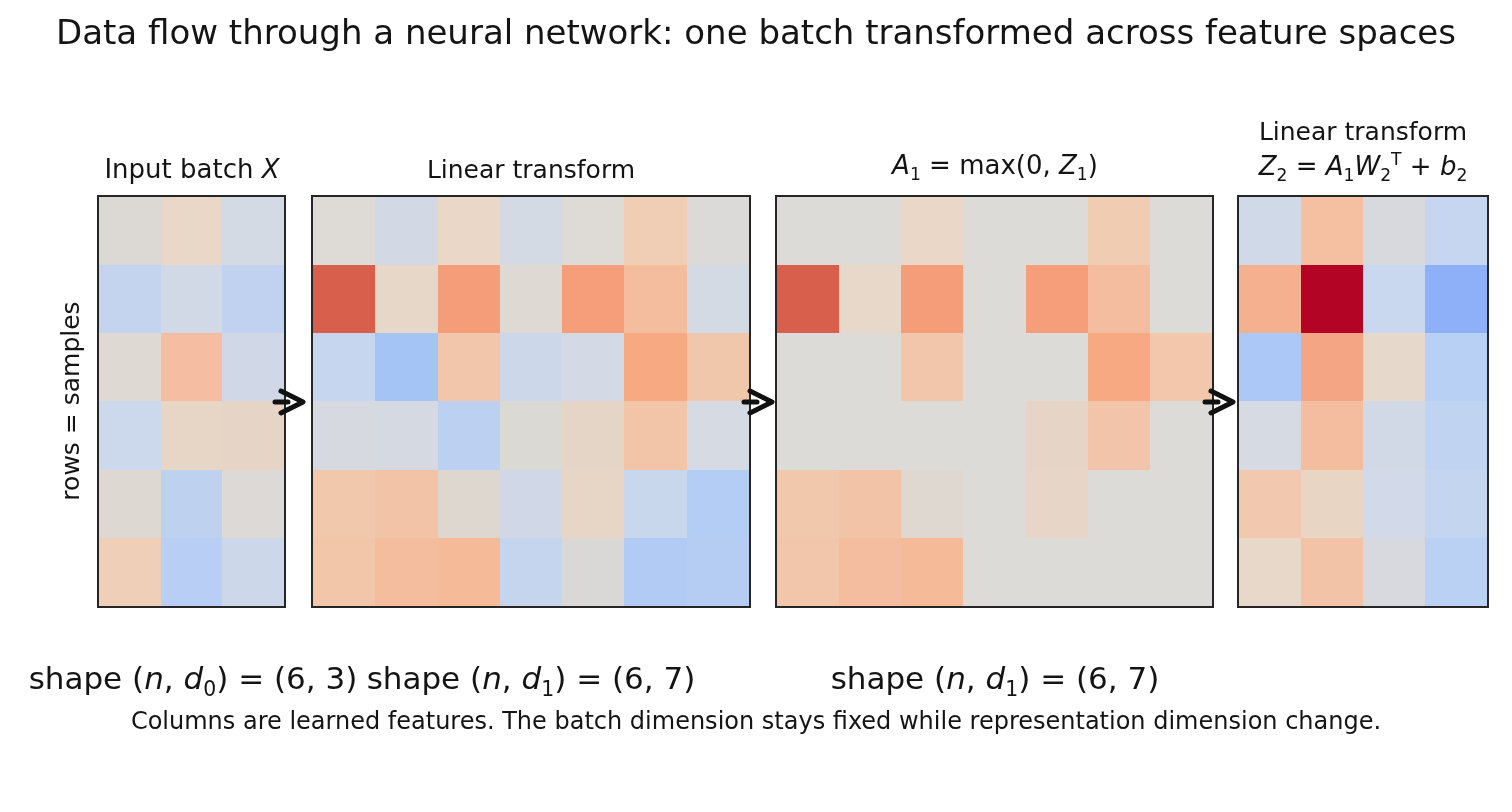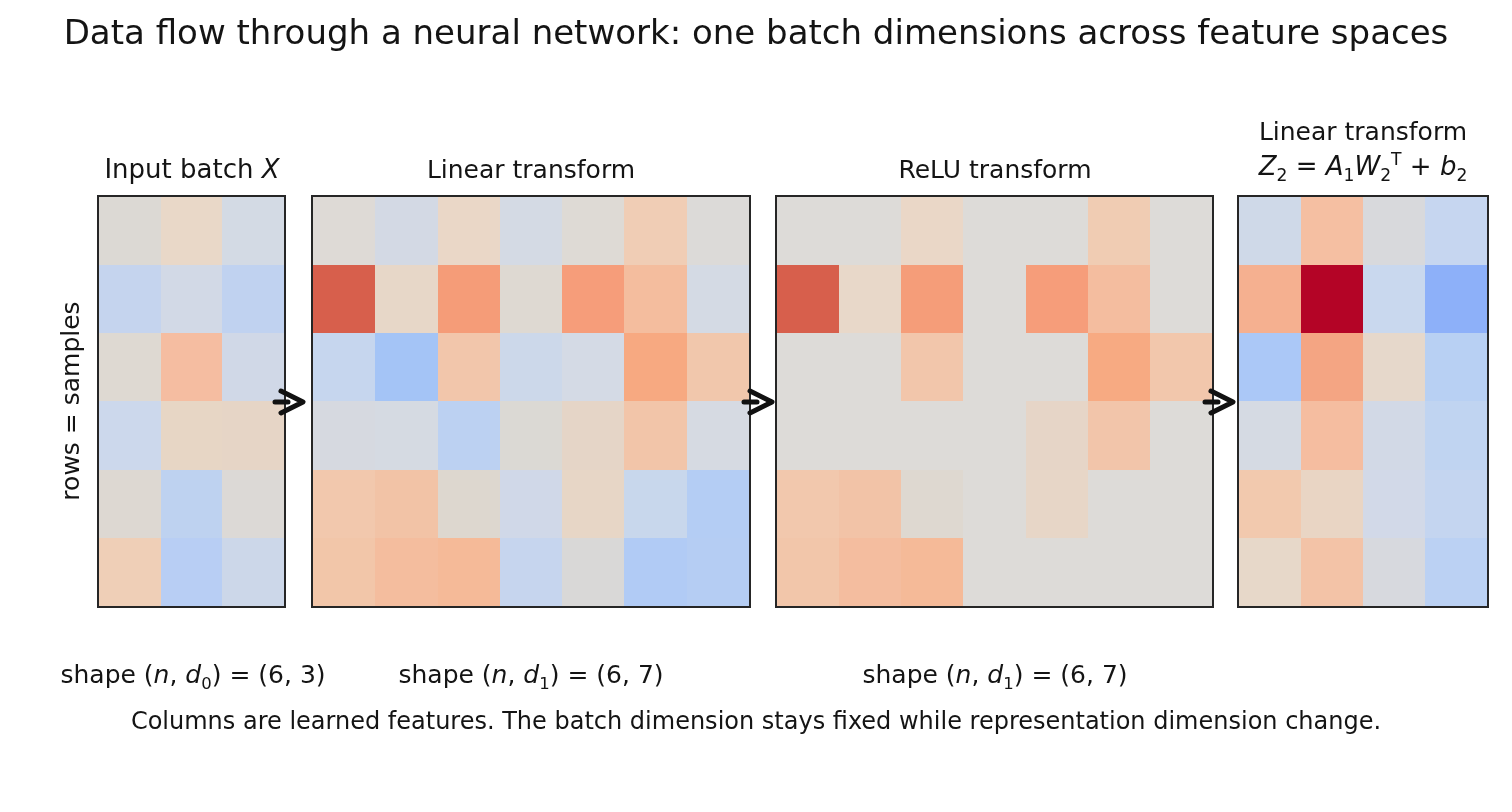--- a/index.html
+++ b/index.html
@@ -24,34 +24,34 @@
   .grid{
     display:grid;width:100%;height:100%;
   }
   .cell{width:100%;height:100%;}
   .ylabel{
     top:401px;left:70px;transform:translate(-50%,-50%) rotate(-90deg);
     font-size:25px;white-space:nowrap;
   }
   .shape-label{
     top:660px;transform:translateX(-50%);
-    font-size:25px;white-space:nowrap;
+    font-size:31px;white-space:nowrap;
   }
   #caption{
     top:707px;left:50%;transform:translateX(-50%);
     font-size:24px;white-space:nowrap;
   }
   .arrow{top:385px;}
 </style>
 </head>
 <body>
 
 <div id="figure">
 
-  <div id="main-title" class="abs">Data flow through a neural network: one batch dimensions across feature spaces</div>
+  <div id="main-title" class="abs">Data flow through a neural network: one batch transformed across feature spaces</div>
 
   <div class="ylabel abs">rows = samples</div>
 
   <div class="panel-title abs" style="left:-38px;width:460px;">
     <div class="formula">Input batch <i>X</i></div>
   </div>
   <div class="panel abs" style="left:97px;top:195px;width:189px;height:413px;">
     <div class="grid" style="grid-template-columns: repeat(3, 1fr); grid-template-rows: repeat(6, 1fr);">
         <div class="cell" style="background: rgb(220, 217, 212);"></div>
         <div class="cell" style="background: rgb(233, 216, 200);"></div>
@@ -128,21 +128,21 @@
         <div class="cell" style="background: rgb(181, 205, 243);"></div>
       </div>
   </div>
   <div class="shape-label abs" style="left:531px;">shape (<i>n</i>, <i>d</i><sub>1</sub>) = (6, 7)</div>
 
   <svg class="arrow abs" style="left:740px;" width="42" height="34" viewBox="0 0 42 34">
     <path d="M4 17 H17 M10 6 L32 17 L10 28" fill="none" stroke="#111111" stroke-width="5" stroke-linecap="round" stroke-linejoin="round"></path>
   </svg>
 
   <div class="panel-title abs" style="left:765px;width:460px;">
-    <div>ReLU transform</div>
+    <div class="formula"><i>A</i><sub>1</sub> = max(0, <i>Z</i><sub>1</sub>)</div>
   </div>
   <div class="panel abs" style="left:775px;top:195px;width:439px;height:413px;">
     <div class="grid" style="grid-template-columns: repeat(7, 1fr); grid-template-rows: repeat(6, 1fr);">
         <div class="cell" style="background: rgb(221, 219, 216);"></div>
         <div class="cell" style="background: rgb(221, 219, 216);"></div>
         <div class="cell" style="background: rgb(234, 215, 199);"></div>
         <div class="cell" style="background: rgb(221, 219, 216);"></div>
         <div class="cell" style="background: rgb(221, 219, 216);"></div>
         <div class="cell" style="background: rgb(240, 204, 179);"></div>
         <div class="cell" style="background: rgb(221, 219, 216);"></div>

